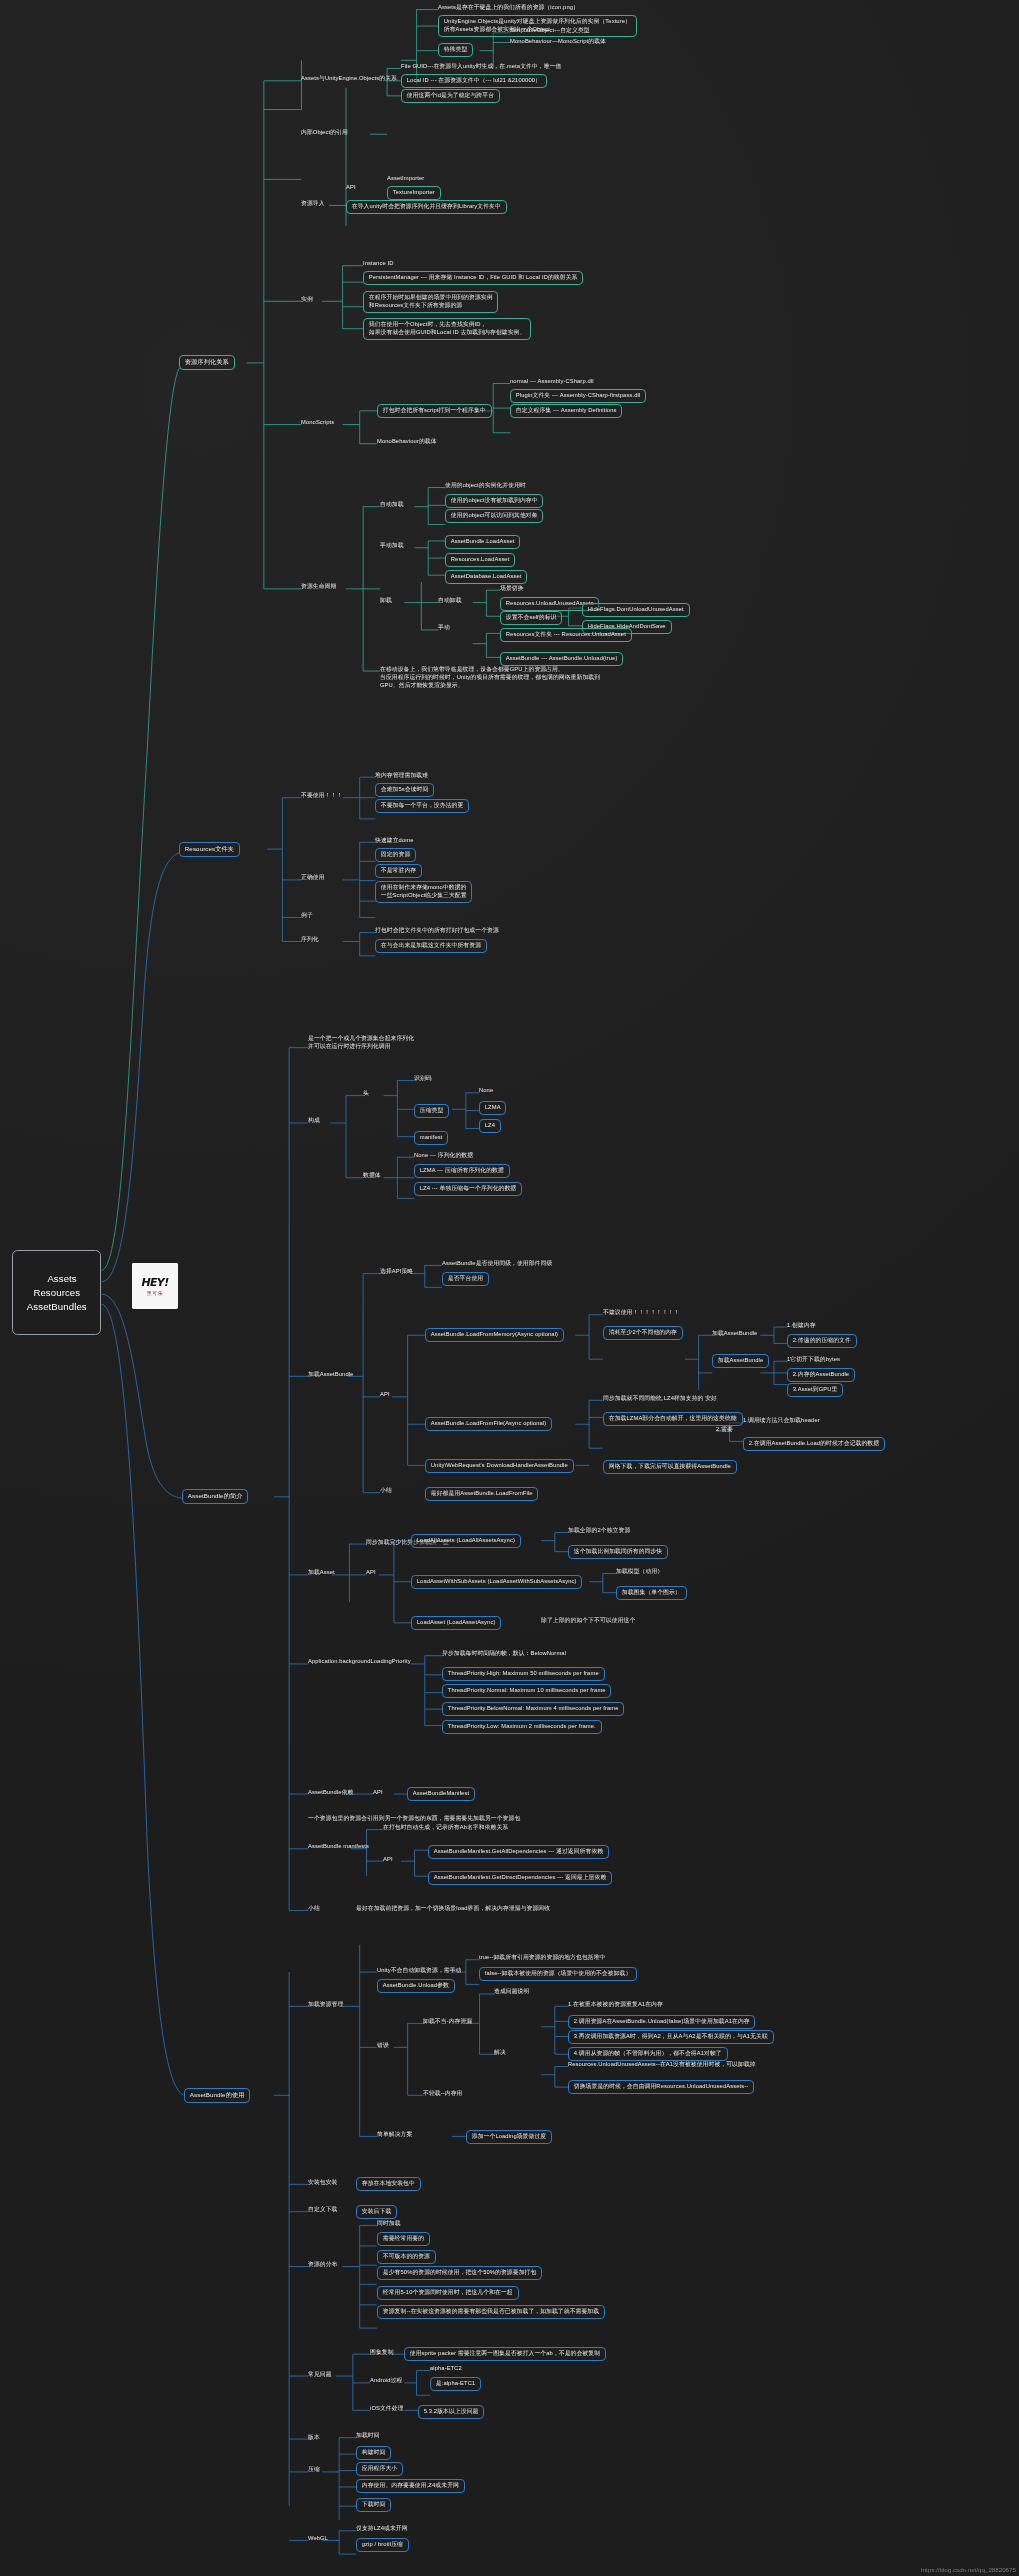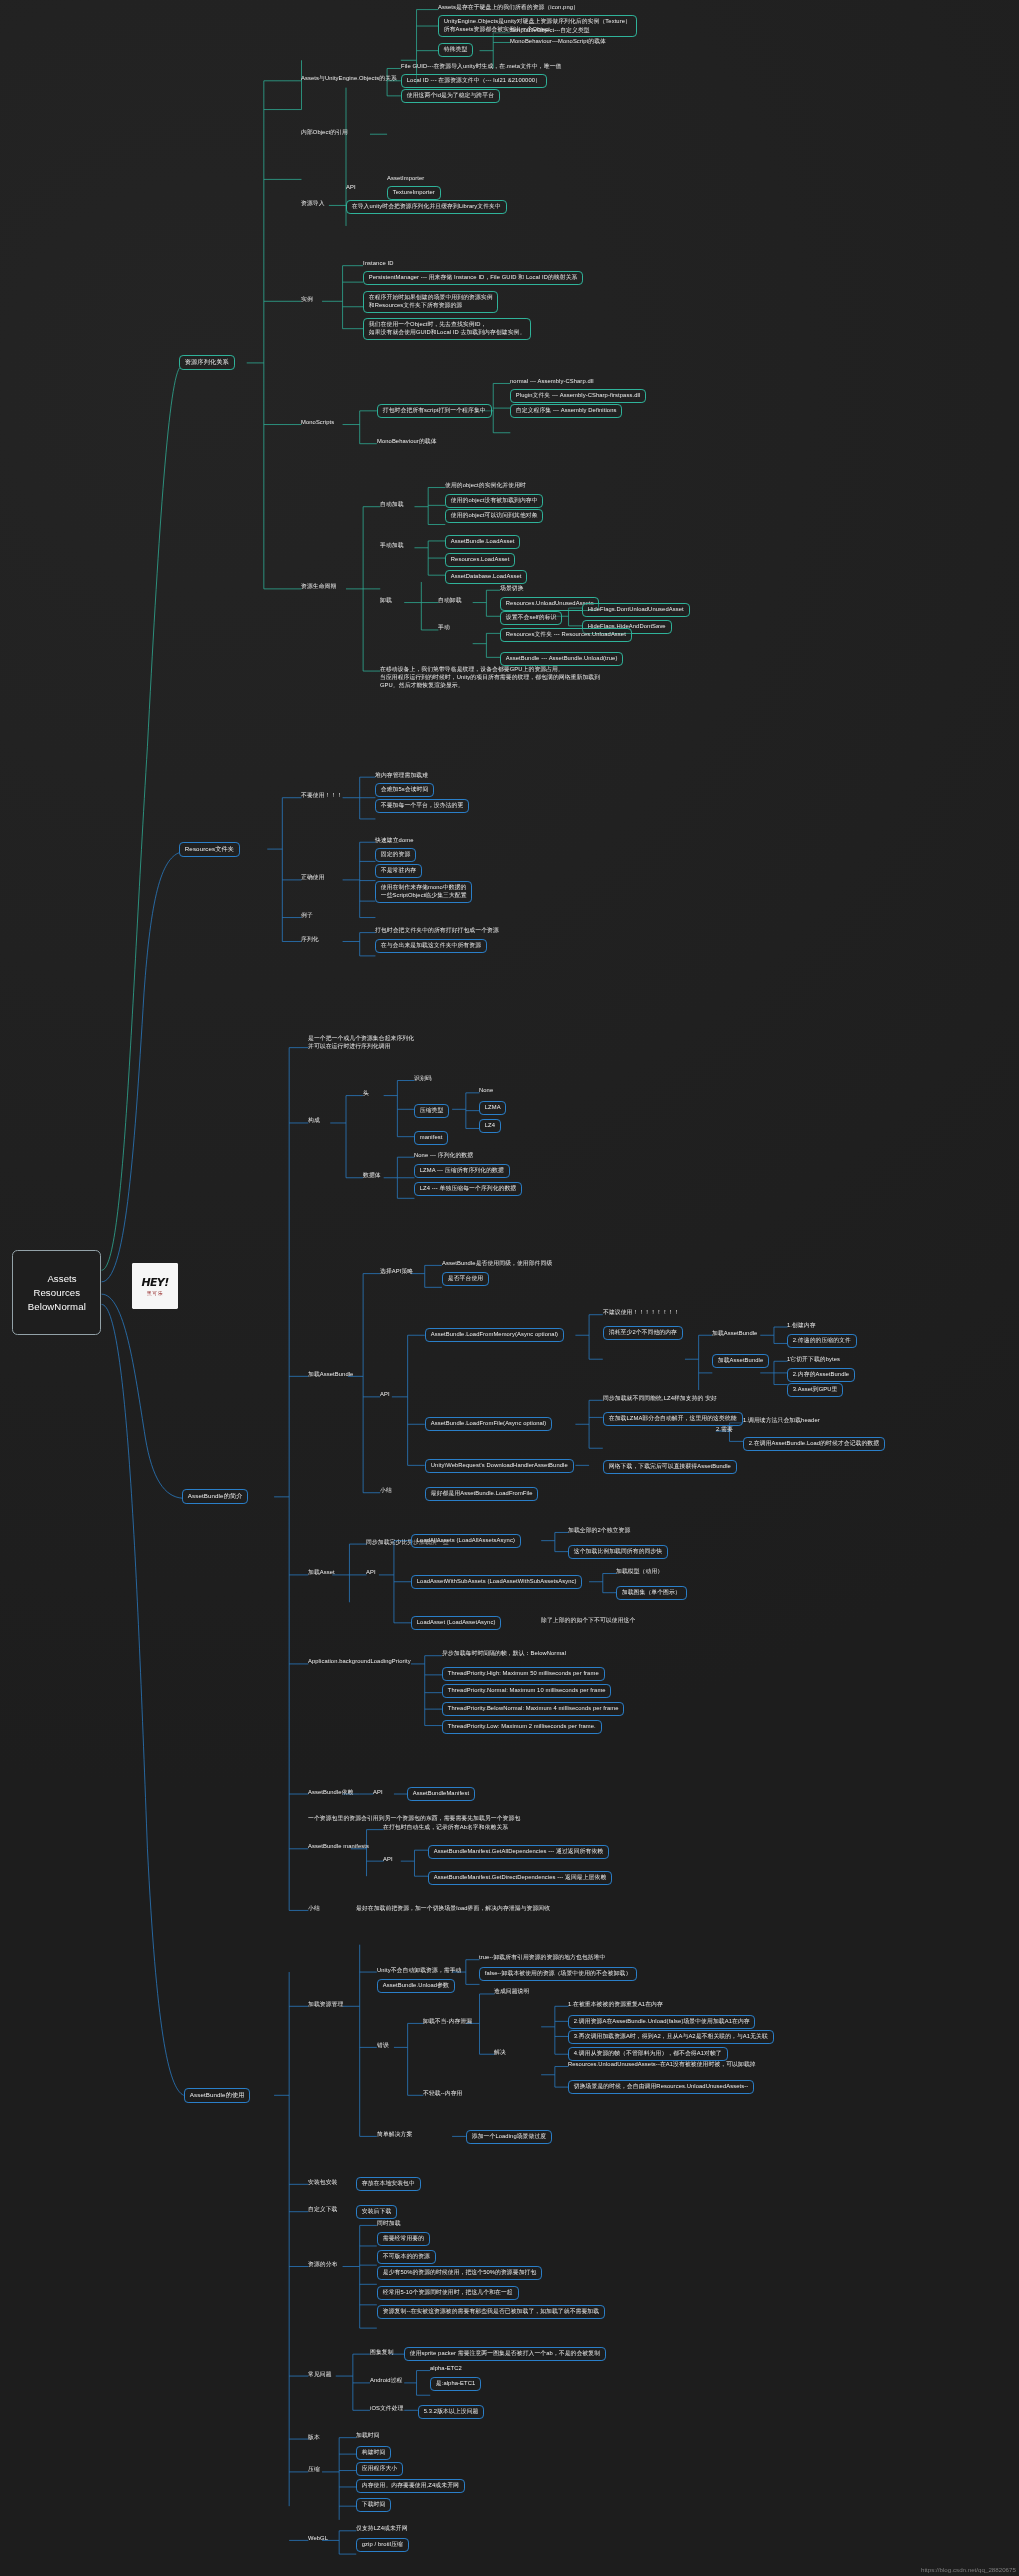--- a/index.html
+++ b/index.html
@@ -363,21 +363,21 @@
       <path d="M470 3710 L 495 3710" stroke="#2a7fc9"></path>
       <path d="M495 3696 L 495 3730" stroke="#2a7fc9"></path>
       <path d="M495 3696 L 520 3696" stroke="#2a7fc9"></path>
       <path d="M495 3730 L 520 3730" stroke="#2a7fc9"></path>
     </g>
   </svg>
 
   <div class="node root" style="left:12.3px;top:1250px;width:89px;">
     <span>Assets
 Resources
-BelowNormal</span>
+AssetBundles</span>
   </div>
 
   <div class="logo" style="left:132px;top:1263px;width:46px;height:46px;">
     <span class="hey">HEY!</span>
     <span class="cn">黑可乐</span>
   </div>
 
   <div class="node b branchlabel" style="left:179px;top:355px;"><span>资源序列化关系</span></div>
   <div class="node b blue branchlabel" style="left:179px;top:842px;"><span>Resources文件夹</span></div>
   <div class="node b blue branchlabel" style="left:182px;top:1489px;"><span>AssetBundle的简介</span></div>

